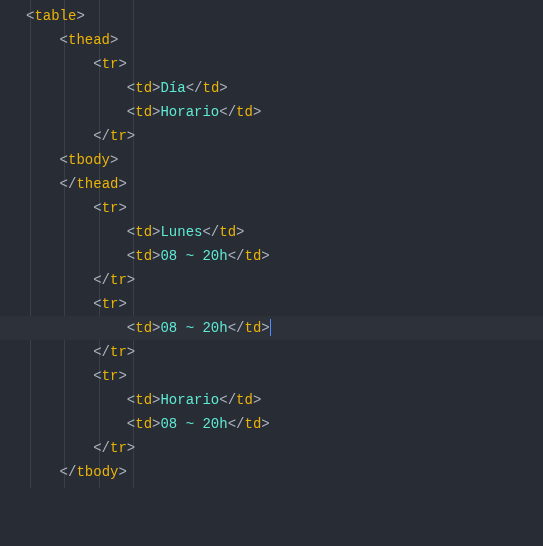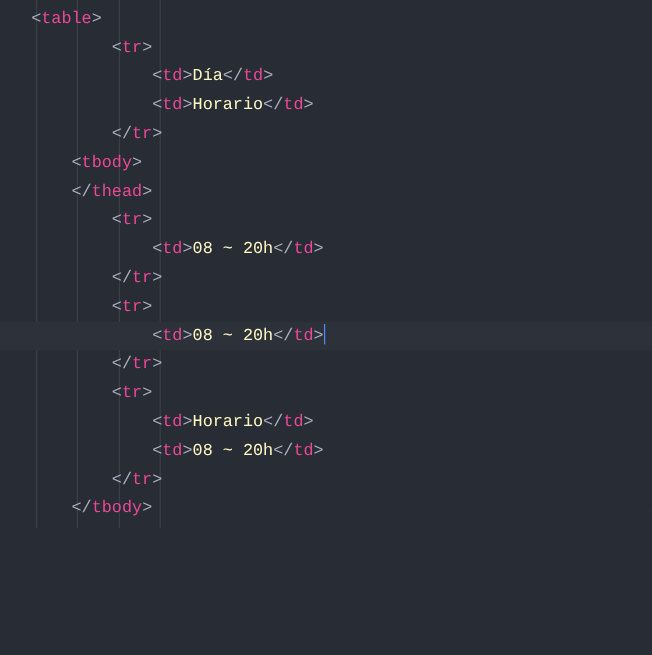--- a/index.html
+++ b/index.html
@@ -38,49 +38,51 @@
   .hl-line {
     position: absolute;
     left: 0;
     right: 0;
     height: 24px;
     background: #2c313a;
     z-index: 0;
   }
   .code { position: relative; z-index: 1; }
   .p  { color: #abb2bf; }   
-  .t  { color: #ec4899; }   
-  .tx { color: #fef9c3; }   
+  .t  { color: #eab308; }   
+  .tx { color: #5eead4; }   
   .cursor {
     display: inline-block;
     width: 1px;
     height: 17px;
     background: #528bff;
     vertical-align: middle;
     position: relative;
     top: -1px;
   }
 </style>
 </head>
 <body>
 
 <div class="editor">
   <div class="guide g1"></div>
   <div class="guide g2"></div>
   <div class="guide g3"></div>
   <div class="guide g4"></div>
   <div id="lines">
       <div class="line"><span class="code"><span class="p">&lt;</span><span class="t">table</span><span class="p">&gt;</span></span></div>
+      <div class="line"><span class="code">    <span class="p">&lt;</span><span class="t">thead</span><span class="p">&gt;</span></span></div>
       <div class="line"><span class="code">        <span class="p">&lt;</span><span class="t">tr</span><span class="p">&gt;</span></span></div>
       <div class="line"><span class="code">            <span class="p">&lt;</span><span class="t">td</span><span class="p">&gt;</span><span class="tx">Día</span><span class="p">&lt;/</span><span class="t">td</span><span class="p">&gt;</span></span></div>
       <div class="line"><span class="code">            <span class="p">&lt;</span><span class="t">td</span><span class="p">&gt;</span><span class="tx">Horario</span><span class="p">&lt;/</span><span class="t">td</span><span class="p">&gt;</span></span></div>
       <div class="line"><span class="code">        <span class="p">&lt;/</span><span class="t">tr</span><span class="p">&gt;</span></span></div>
       <div class="line"><span class="code">    <span class="p">&lt;</span><span class="t">tbody</span><span class="p">&gt;</span></span></div>
       <div class="line"><span class="code">    <span class="p">&lt;/</span><span class="t">thead</span><span class="p">&gt;</span></span></div>
       <div class="line"><span class="code">        <span class="p">&lt;</span><span class="t">tr</span><span class="p">&gt;</span></span></div>
+      <div class="line"><span class="code">            <span class="p">&lt;</span><span class="t">td</span><span class="p">&gt;</span><span class="tx">Lunes</span><span class="p">&lt;/</span><span class="t">td</span><span class="p">&gt;</span></span></div>
       <div class="line"><span class="code">            <span class="p">&lt;</span><span class="t">td</span><span class="p">&gt;</span><span class="tx">08 ~ 20h</span><span class="p">&lt;/</span><span class="t">td</span><span class="p">&gt;</span></span></div>
       <div class="line"><span class="code">        <span class="p">&lt;/</span><span class="t">tr</span><span class="p">&gt;</span></span></div>
       <div class="line"><span class="code">        <span class="p">&lt;</span><span class="t">tr</span><span class="p">&gt;</span></span></div>
       <div class="line"><div class="hl-line"></div><span class="code">            <span class="p">&lt;</span><span class="t">td</span><span class="p">&gt;</span><span class="tx">08 ~ 20h</span><span class="p">&lt;/</span><span class="t">td</span><span class="p">&gt;</span><span class="cursor"></span></span></div>
       <div class="line"><span class="code">        <span class="p">&lt;/</span><span class="t">tr</span><span class="p">&gt;</span></span></div>
       <div class="line"><span class="code">        <span class="p">&lt;</span><span class="t">tr</span><span class="p">&gt;</span></span></div>
       <div class="line"><span class="code">            <span class="p">&lt;</span><span class="t">td</span><span class="p">&gt;</span><span class="tx">Horario</span><span class="p">&lt;/</span><span class="t">td</span><span class="p">&gt;</span></span></div>
       <div class="line"><span class="code">            <span class="p">&lt;</span><span class="t">td</span><span class="p">&gt;</span><span class="tx">08 ~ 20h</span><span class="p">&lt;/</span><span class="t">td</span><span class="p">&gt;</span></span></div>
       <div class="line"><span class="code">        <span class="p">&lt;/</span><span class="t">tr</span><span class="p">&gt;</span></span></div>
       <div class="line"><span class="code">    <span class="p">&lt;/</span><span class="t">tbody</span><span class="p">&gt;</span></span></div>

